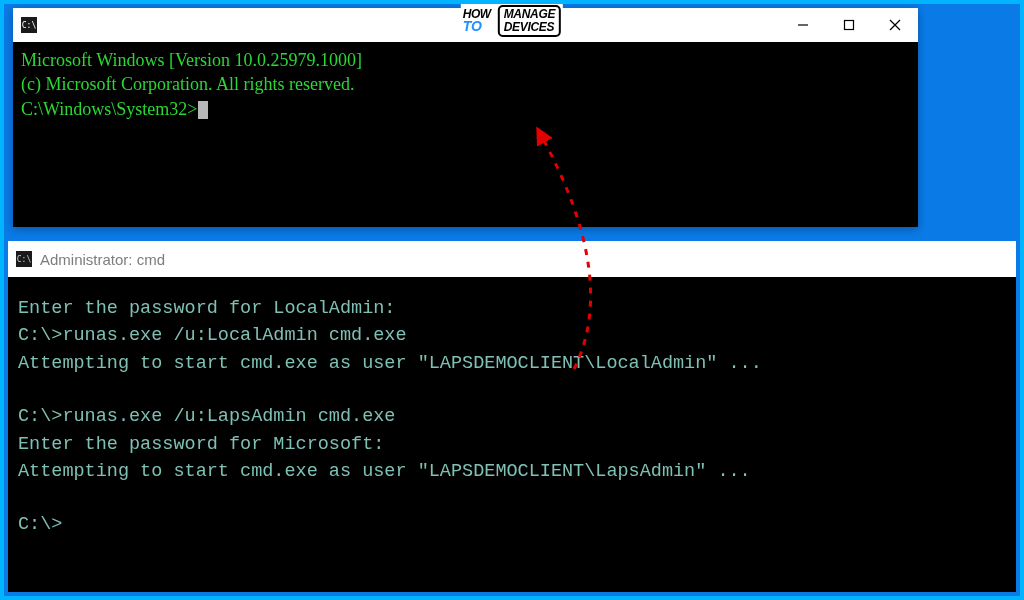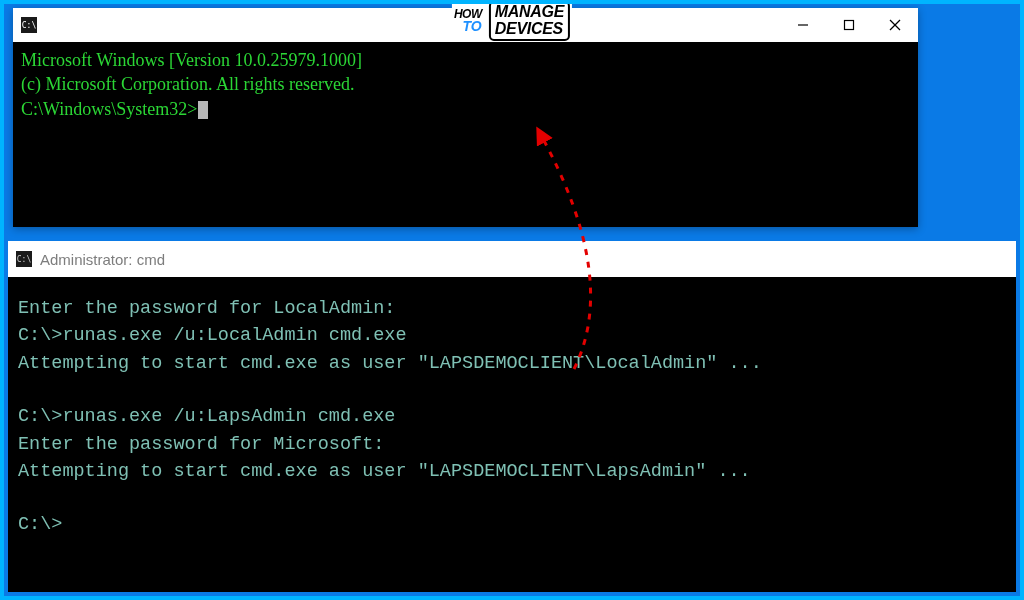--- a/index.html
+++ b/index.html
@@ -130,33 +130,33 @@
       align-items: center;
       background: #fff;
       padding: 0 2px;
     }
     .wm-left {
       font-family: Arial, sans-serif;
       font-weight: 900;
       font-size: 12px;
       font-style: italic;
       line-height: 0.9;
-      text-align: right;
+      text-align: left;
       margin-right: 7px;
     }
     .wm-left .how { color: #000; letter-spacing: -0.5px; }
     .wm-left .to { color: #1e90ff; font-size: 14px; }
     .wm-right {
       border: 2.5px solid #000;
       border-radius: 5px;
       padding: 1px 4px;
       font-family: Arial, sans-serif;
       font-weight: 900;
       font-style: italic;
-      font-size: 16px;
+      font-size: 12px;
       line-height: 1.05;
       letter-spacing: -0.3px;
     }
 
     
     .arrow-svg {
       position: absolute;
       top: 115px;
       left: 520px;
       z-index: 50;

